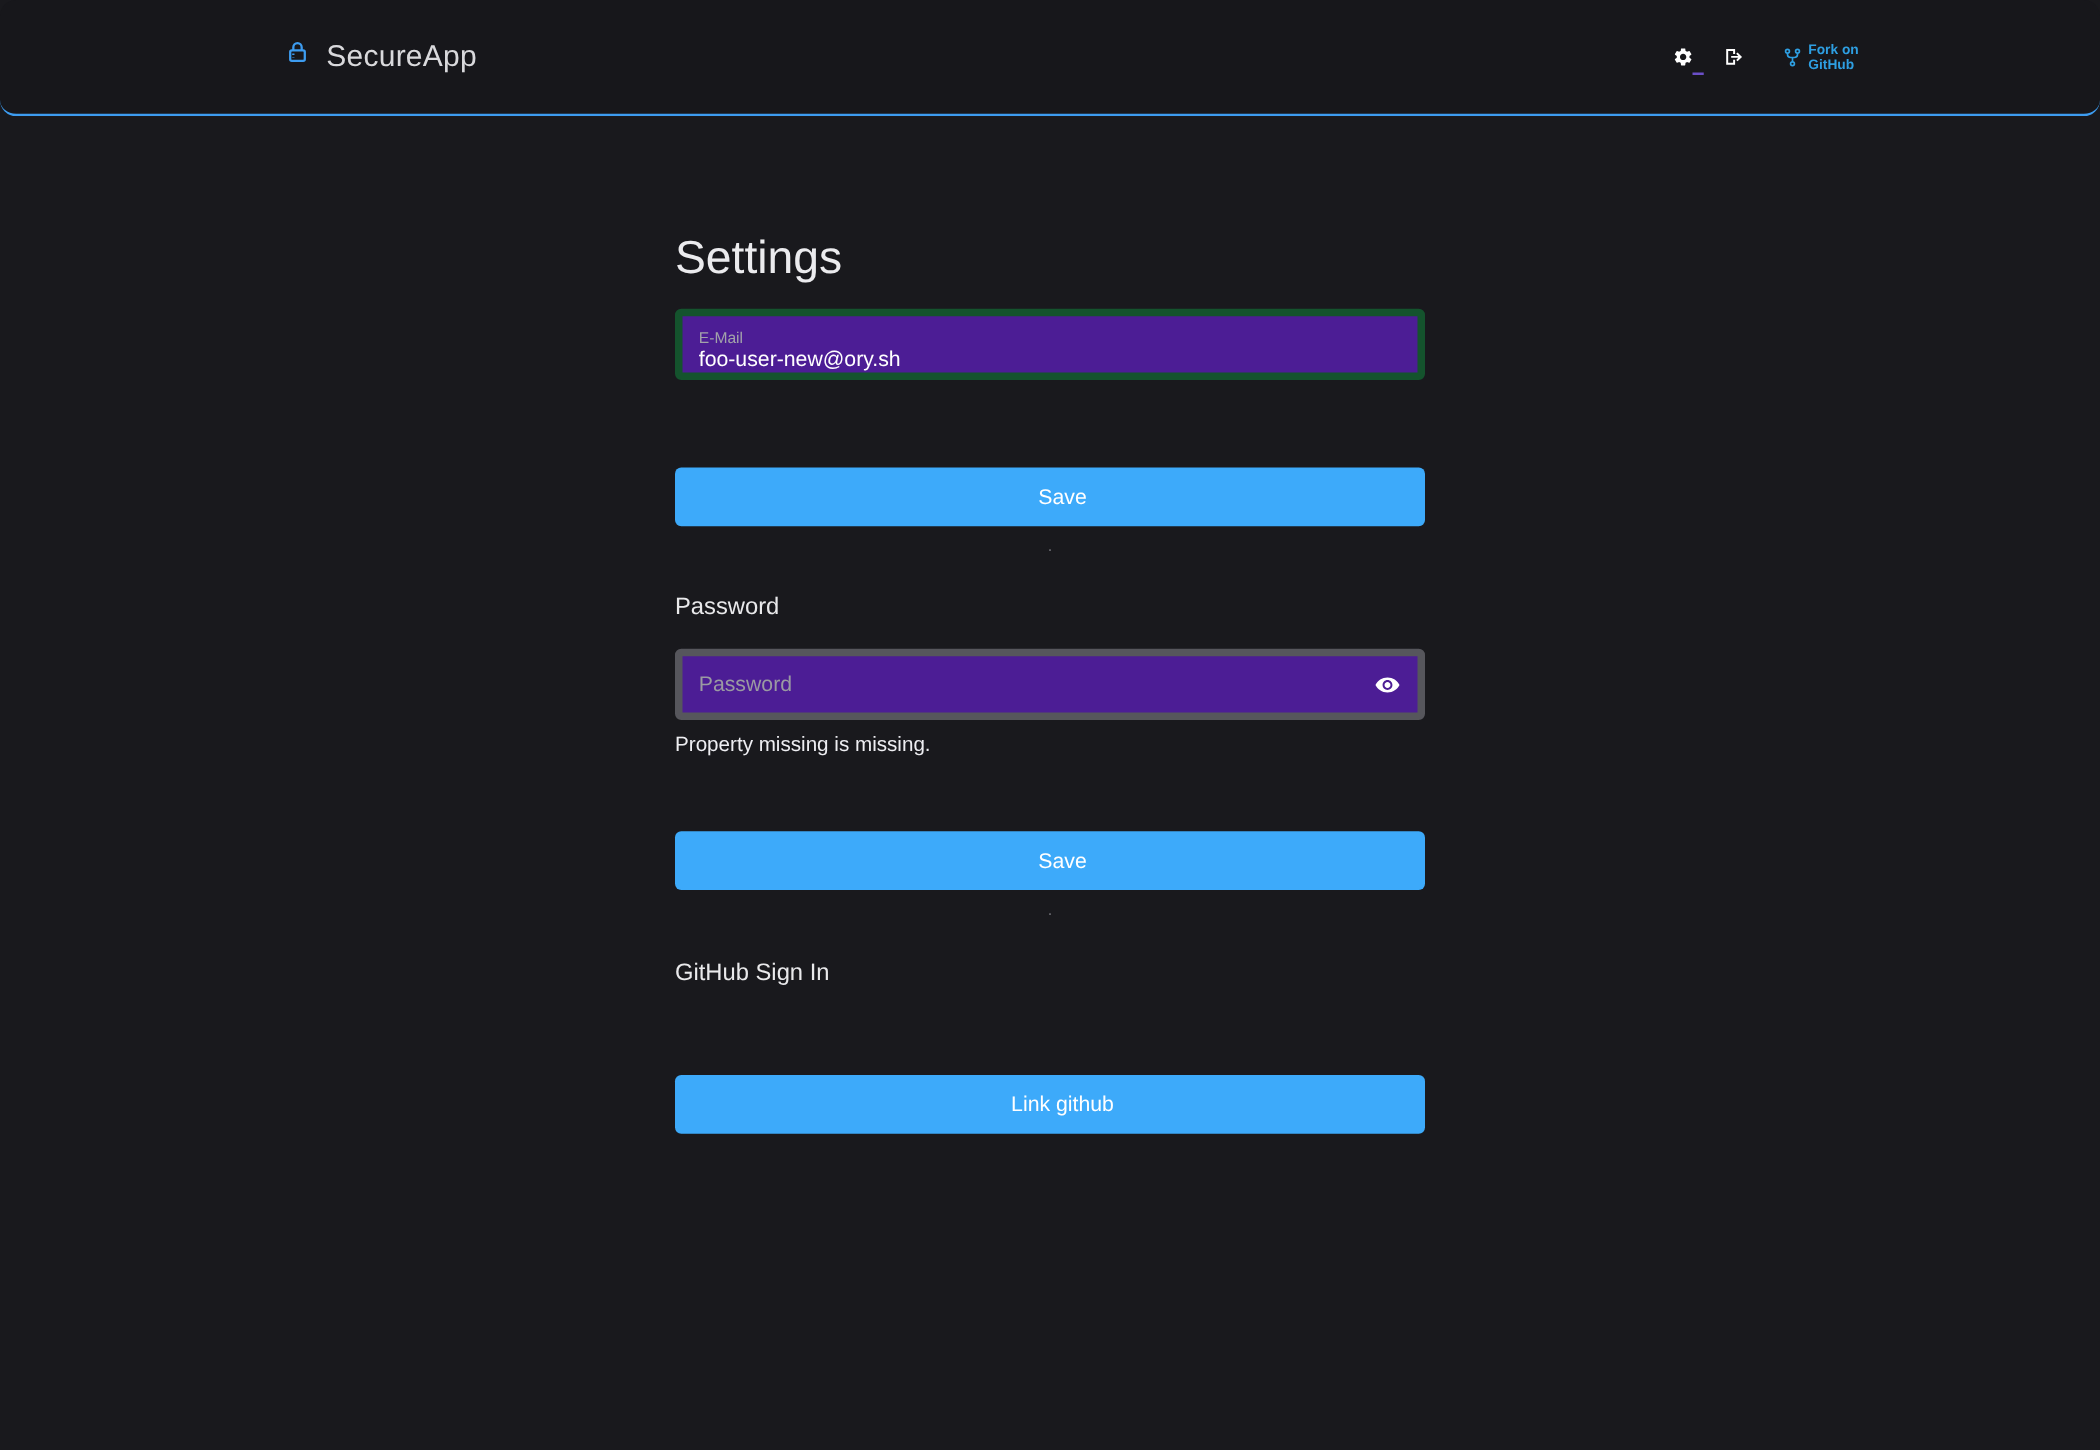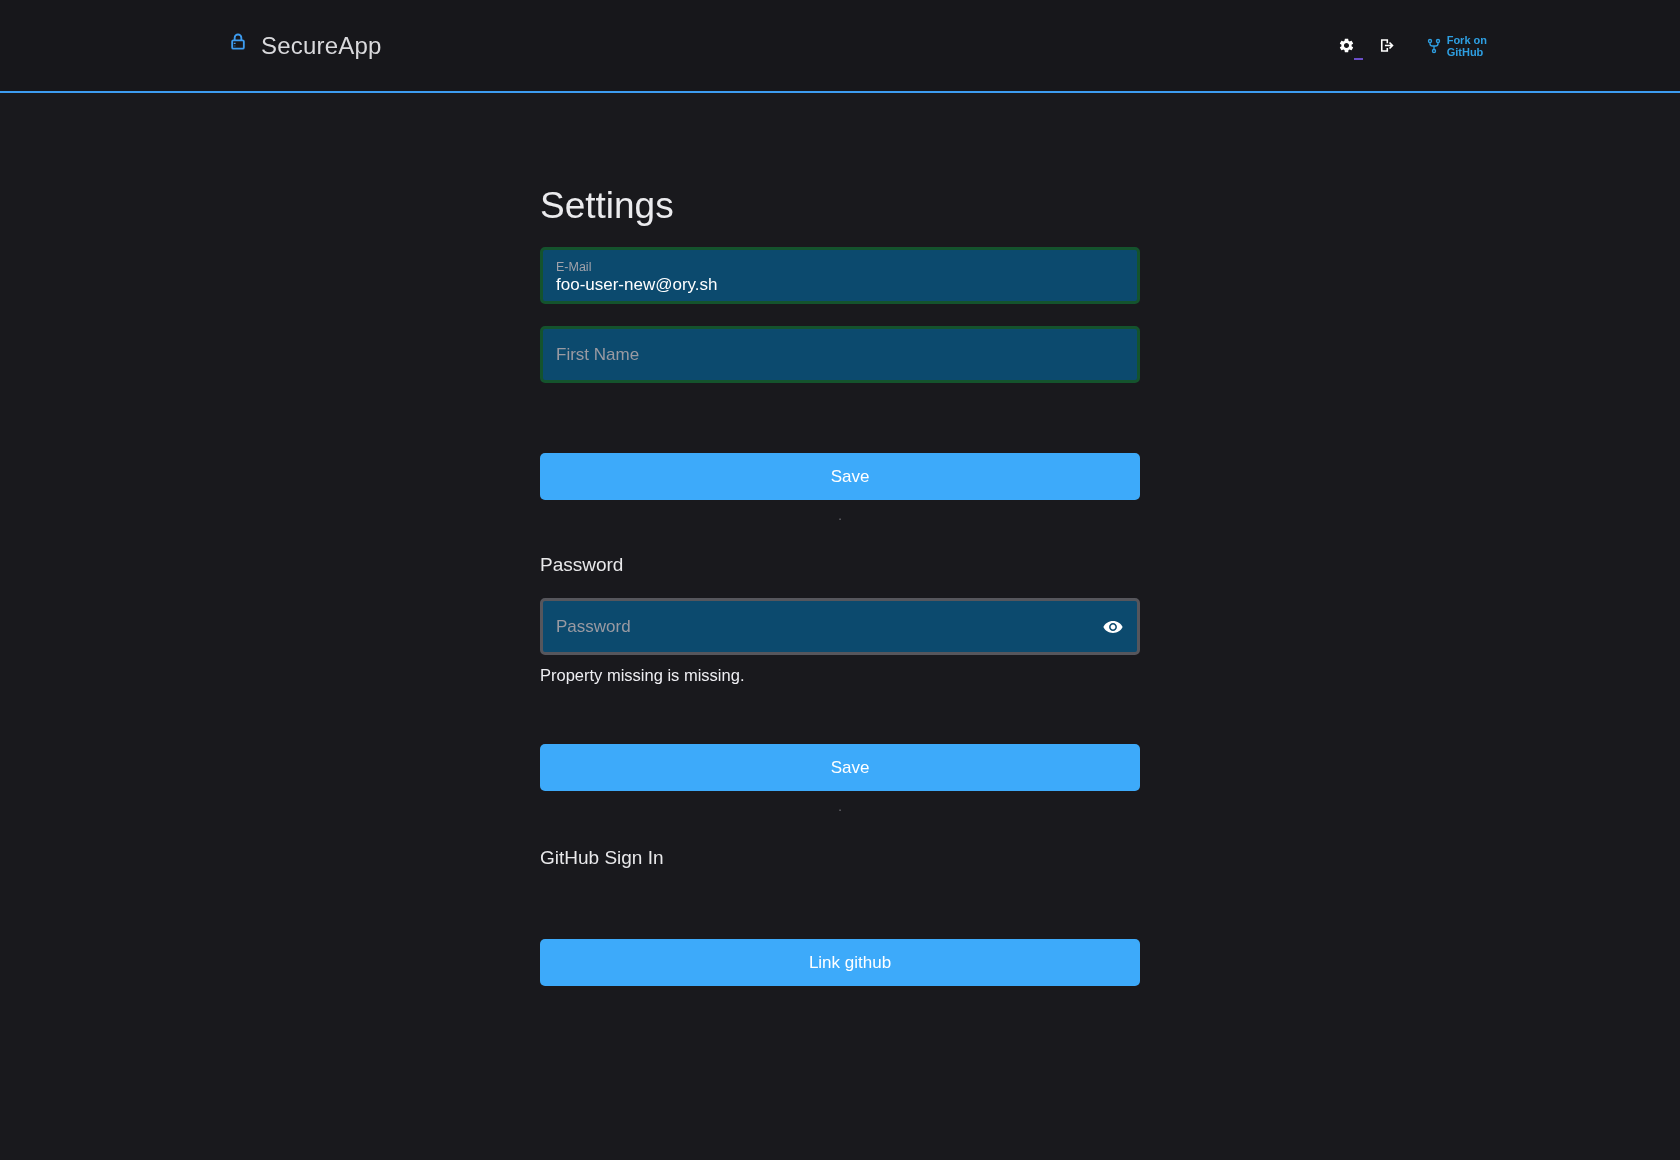--- a/index.html
+++ b/index.html
@@ -12,20 +12,21 @@
 
   
   .navbar {
     height: 93px;
     background: #17171b;
     border-bottom: 2px solid #3d9cf0;
     display: flex;
     align-items: center;
     justify-content: space-between;
     padding: 0 193px 0 228px;
+    border-radius: 13px;
   }
   .brand { display: flex; align-items: center; gap: 13px; cursor: pointer; }
   .brand .lock { width: 20px; height: 24px; margin-top: -8px; }
   .app-name { font-size: 24px; color: #d9d9dc; letter-spacing: 0.2px; }
 
   .nav-actions { display: flex; align-items: center; }
   .icon-btn {
     background: none; border: none; cursor: pointer;
     display: inline-flex; align-items: center; justify-content: center;
     position: relative; padding: 4px;
@@ -51,22 +52,22 @@
   }
   h2 {
     font-size: 19px; line-height: 26px;
     font-weight: 400; color: #e9e9eb;
   }
   .profile-heading  { margin-top: 62px; }
   .password-heading { margin-top: 30px; }
   .social-heading   { margin-top: 32px; }
 
   .field {
-    background: #0c4a6e;
-    border: 3px solid #14532d;
+    background: #4c1d95;
+    border: 6px solid #14532d;
     border-radius: 5px;
     height: 57px;
     width: 100%;
   }
   .field-stacked { margin-top: 18px; padding: 9px 13px 0; }
   .field-stacked .inner-label {
     display: block; font-size: 12.5px; line-height: 16px; color: #a2a2aa;
   }
   .field-row { margin-top: 22px; display: flex; align-items: center; padding: 0 13px; position: relative; }
   .field input {
@@ -149,23 +150,20 @@
 
 <main>
   <h1>Settings</h1>
 
 
   <div class="field field-stacked">
     <span class="inner-label">E-Mail</span>
     <input type="text" value="foo-user-new@ory.sh" style="">
   </div>
 
-  <div class="field field-row">
-    <input type="text" placeholder="First Name" style="">
-  </div>
 
 
   <button class="btn-primary save-1">Save</button>
   <div class="section-dot">.</div>
 
   <h2 class="password-heading">Password</h2>
 
   <div class="field field-row password-field" style="margin-top:20px;">
     <input type="password" placeholder="Password" style="">
     <button class="eye-btn">

